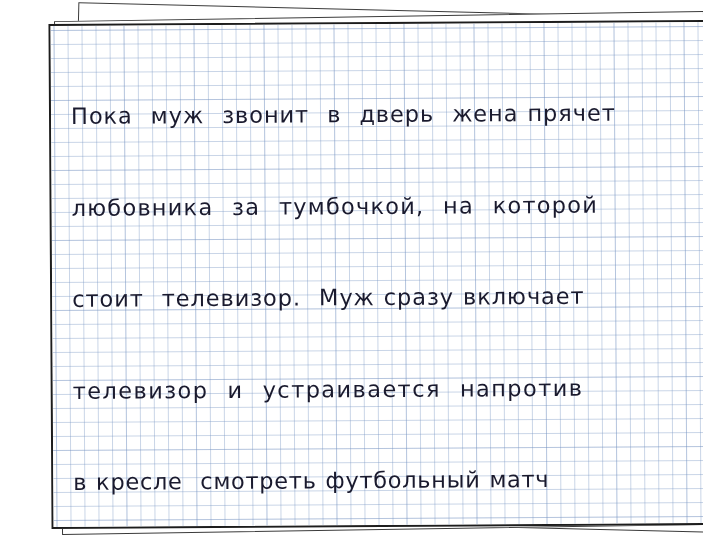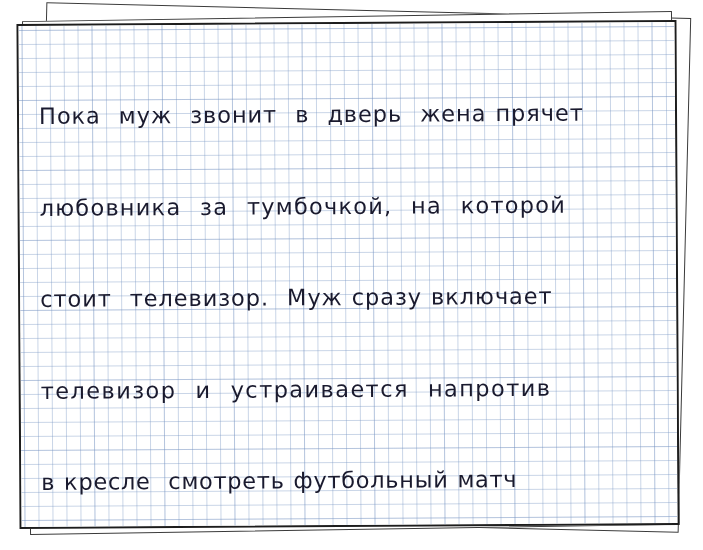--- a/index.html
+++ b/index.html
@@ -12,20 +12,21 @@
     background: #ffffff;
     font-family: "DejaVu Sans", sans-serif;
     overflow: hidden;
   }
 
   #stage {
     position: relative;
     width: 602px;
     height: 550px;
     background: #ffffff;
+    margin-left: 32px;
   }
 
   
   .sheet {
     position: absolute;
     background: #ffffff;
     border: 1px solid #2b2b2b;
     box-sizing: border-box;
   }
 

